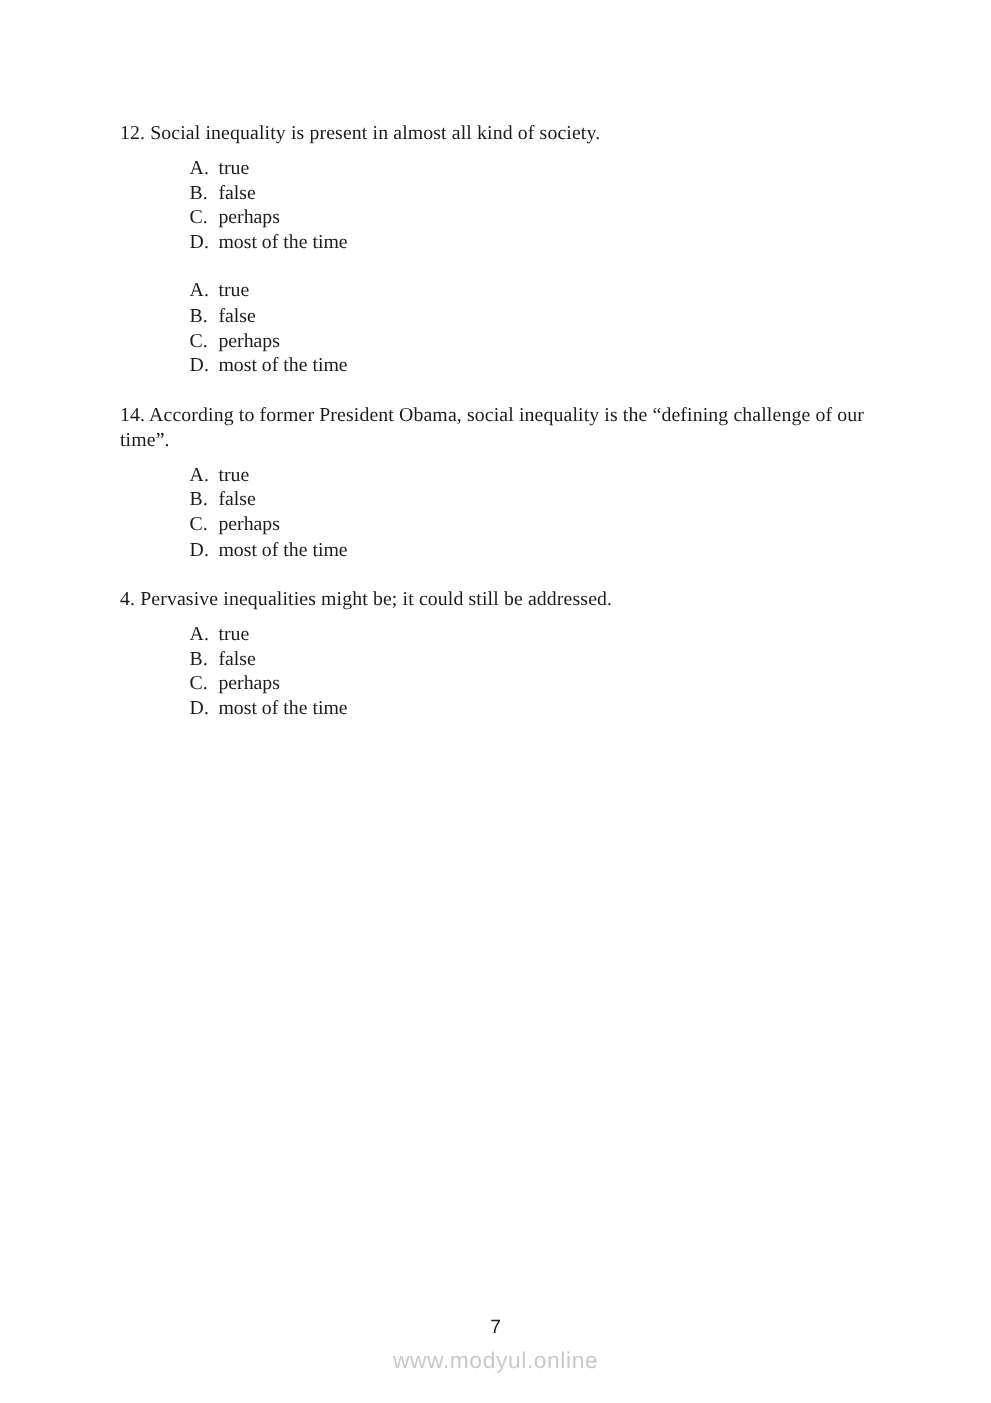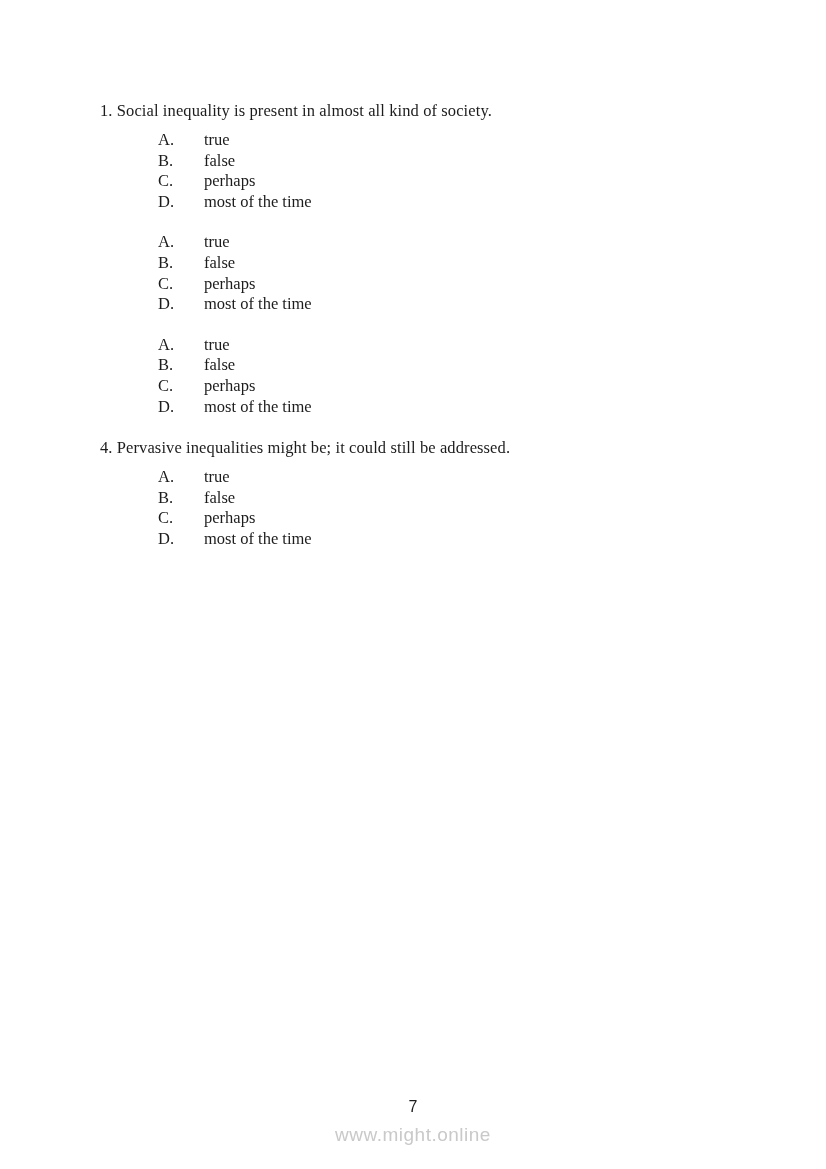--- a/index.html
+++ b/index.html
@@ -38,21 +38,20 @@
     font-size: 16.5px;
     line-height: 20.6px;
     display: flex;
   }
   .option-letter {
     width: 24px;
     flex: 0 0 24px;
   }
   .option-text {
     flex: 1;
-    margin-left: 22px;
   }
   .footer {
     position: absolute;
     left: 0;
     width: 826px;
     text-align: center;
   }
   .page-number {
     top: 1098px;
     font-family: "Liberation Sans", "DejaVu Sans", sans-serif;
@@ -65,21 +64,21 @@
     font-size: 19px;
     color: #c9c9c9;
     letter-spacing: 0.5px;
   }
 </style>
 </head>
 <body>
 
 <div class="page-content">
     <div class="question">
-      <p class="question-text">1. Social inequality is present in almost all kind of society.</p>
+      <p class="question-text">12. Social inequality is present in almost all kind of society.</p>
       <div class="options">
         <div class="option">
           <span class="option-letter">A.</span>
           <span class="option-text">true</span>
         </div>
         <div class="option">
           <span class="option-letter">B.</span>
           <span class="option-text">false</span>
         </div>
         <div class="option">
@@ -106,20 +105,21 @@
           <span class="option-letter">C.</span>
           <span class="option-text">perhaps</span>
         </div>
         <div class="option">
           <span class="option-letter">D.</span>
           <span class="option-text">most of the time</span>
         </div>
       </div>
     </div>
     <div class="question">
+      <p class="question-text">14. According to former President Obama, social inequality is the “defining challenge of our time”.</p>
       <div class="options">
         <div class="option">
           <span class="option-letter">A.</span>
           <span class="option-text">true</span>
         </div>
         <div class="option">
           <span class="option-letter">B.</span>
           <span class="option-text">false</span>
         </div>
         <div class="option">
@@ -150,13 +150,13 @@
         <div class="option">
           <span class="option-letter">D.</span>
           <span class="option-text">most of the time</span>
         </div>
       </div>
     </div>
   </div>
 
 <div class="footer page-number">7</div>
 
-<div class="footer watermark">www.might.online</div>
+<div class="footer watermark">www.modyul.online</div>
 
 </body></html>

